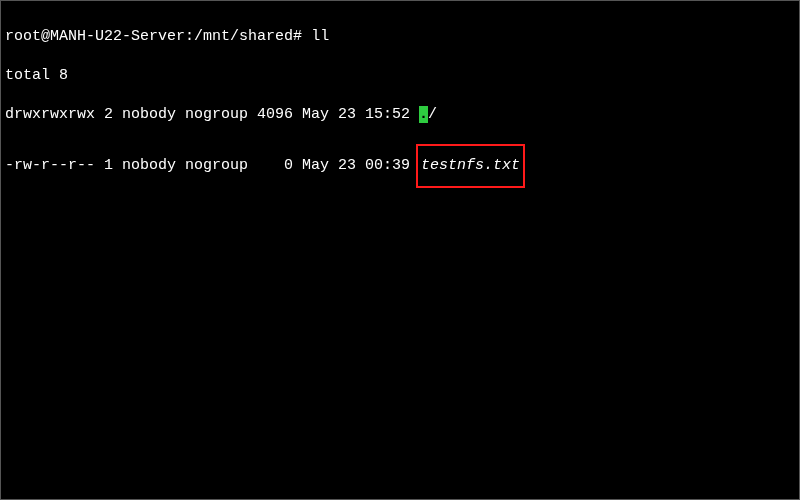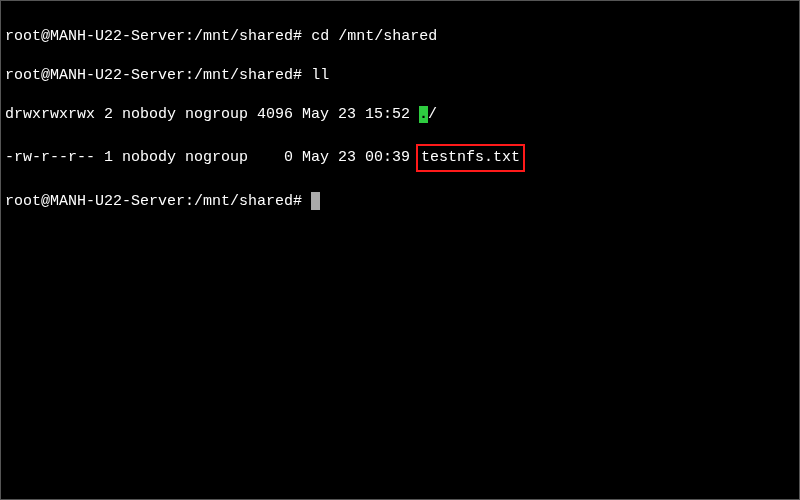--- a/index.html
+++ b/index.html
@@ -30,35 +30,35 @@
   .cmd { color: #fff; }
   .plain { color: #fff; }
   .dir-current {
     color: #000;
     background: #2ecc40;
     font-weight: bold;
   }
   .dir-parent { color: #2c7cff; font-weight: bold; }
   .highlighted {
     border: 2px solid #ff1a1a;
-    padding: 4px 3px;
+    padding: 12px 3px;
     margin-left: -3px;
     display: inline-block;
     line-height: 1.1;
+    font-style: italic;
   }
   .cursor {
     display: inline-block;
     width: 9px;
     height: 18px;
     background: #aaa;
     vertical-align: text-bottom;
   }
 </style>
 </head>
 <body>
 
 <div class="terminal">
-<span class="line"><span class="prompt-user">root</span><span class="prompt-sep">@</span><span class="prompt-user">MANH-U22-Server</span><span class="prompt-sep">:</span><span class="prompt-path">/mnt/shared</span><span class="prompt-hash">#</span> <span class="cmd">cd /mnt/shared</span></span>
 <span class="line"><span class="prompt-user">root</span><span class="prompt-sep">@</span><span class="prompt-user">MANH-U22-Server</span><span class="prompt-sep">:</span><span class="prompt-path">/mnt/shared</span><span class="prompt-hash">#</span> <span class="cmd">ll</span></span>
+<span class="line plain">total 8</span>
 <span class="line"><span class="plain">drwxrwxrwx 2 nobody nogroup 4096 May 23 15:52 </span><span class="dir-current">.</span><span class="plain">/</span></span>
 <span class="line"><span class="plain">-rw-r--r-- 1 nobody nogroup    0 May 23 00:39 </span><span class="highlighted">testnfs.txt</span></span>
-<span class="line"><span class="prompt-user">root</span><span class="prompt-sep">@</span><span class="prompt-user">MANH-U22-Server</span><span class="prompt-sep">:</span><span class="prompt-path">/mnt/shared</span><span class="prompt-hash">#</span> <span class="cursor"></span></span>
 </div>
 
 </body></html>

